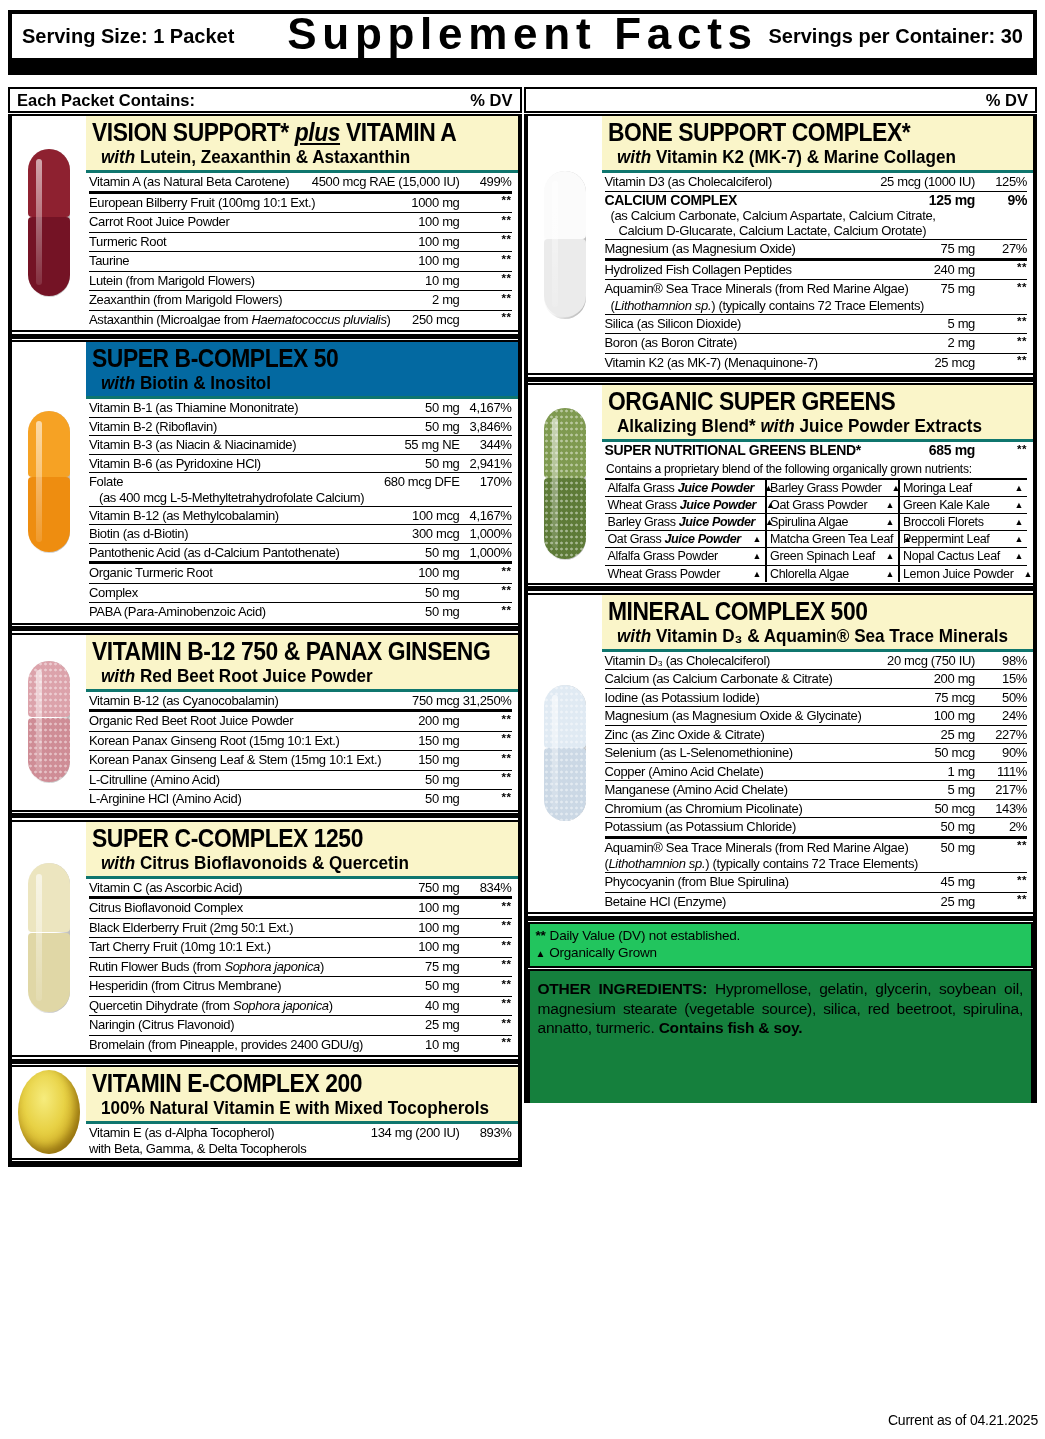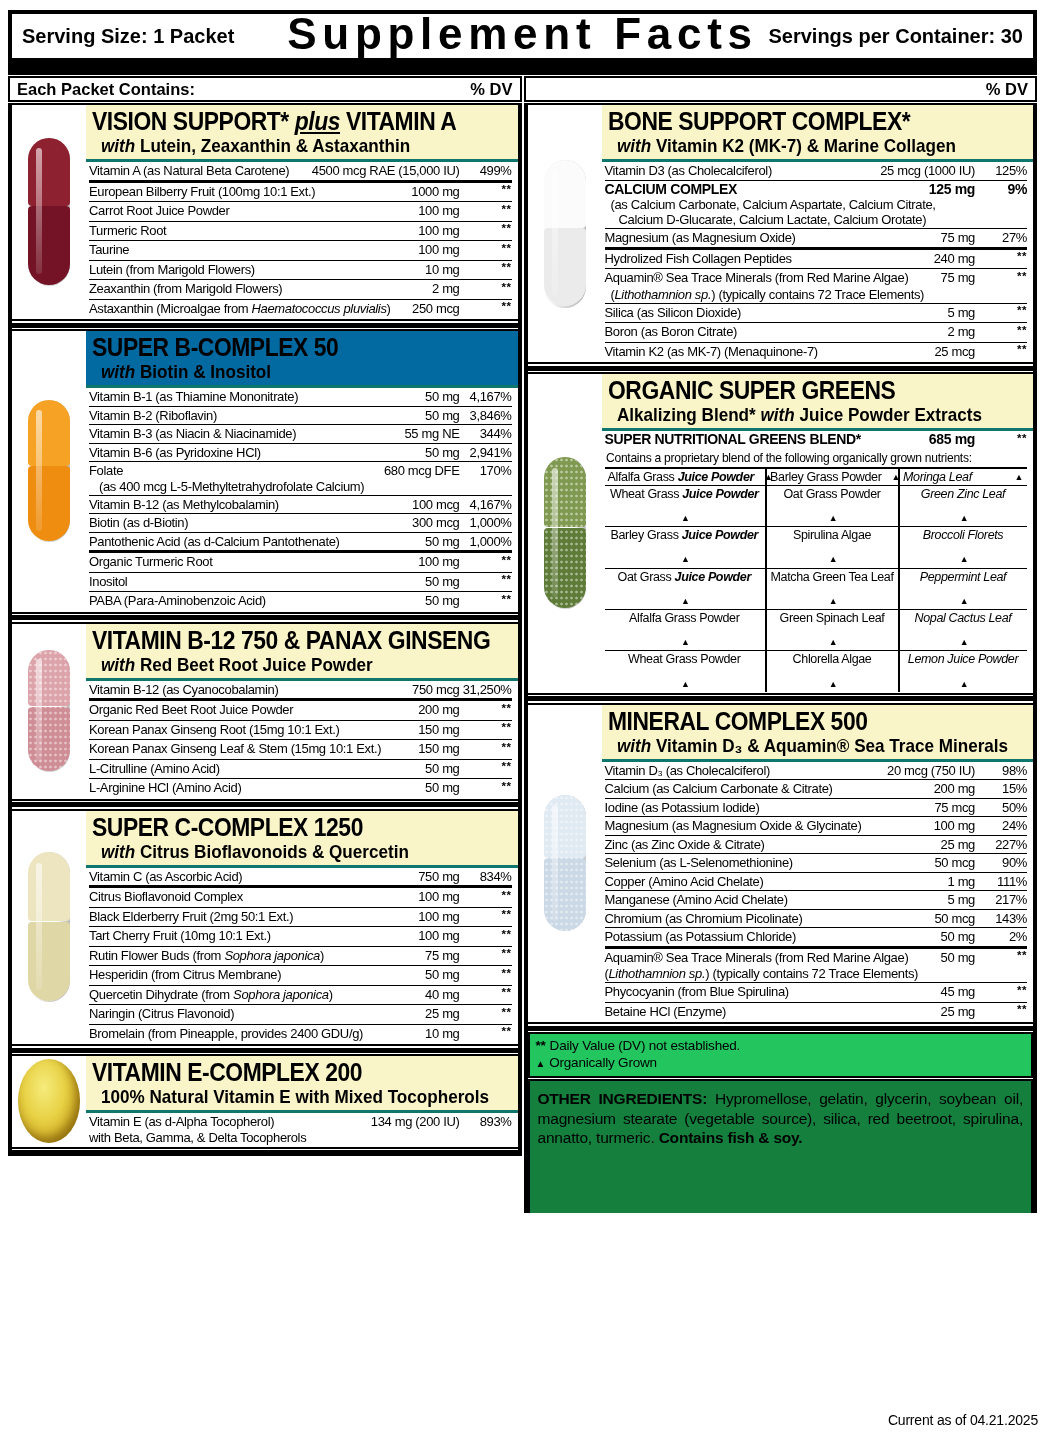--- a/index.html
+++ b/index.html
@@ -7,21 +7,21 @@
     width:1045px;height:1439px;position:relative;background:#fff;
     font-family:"Liberation Sans","DejaVu Sans",sans-serif;color:#000;
     -webkit-font-smoothing:antialiased;
   }
   .label{position:absolute;left:8px;top:10px;width:1029px;}
   
   .header-box{position:relative;border:4px solid #000;height:44px;display:flex;align-items:center;justify-content:space-between;padding:0 10px;background:#fff;}
   .hb-side{font-weight:bold;font-size:20px;white-space:nowrap;}
   .hb-title{position:absolute;left:50%;top:50%;transform:translate(-50%,-54%);font-weight:bold;font-size:44px;letter-spacing:.13em;white-space:nowrap;}
   .black-bar{height:13px;background:#000;}
-  .cols-header{display:flex;gap:2px;margin-top:1px;}
+  .cols-header{display:flex;gap:2px;margin-top:12px;}
   .ch-box{flex:1;border:2.5px solid #000;height:22px;display:flex;align-items:center;justify-content:space-between;padding:0 7px;font-weight:bold;font-size:16.5px;background:#fff;}
   
   .columns{display:flex;gap:2px;align-items:flex-start;margin-top:1px;}
   .col{flex:1;border-left:4px solid #000;border-right:4px solid #000;background:#fff;min-width:0;}
   .divider{height:5px;background:#000;margin:1.5px 0;}
   .end-bar{height:6px;background:#000;margin-top:1.5px;}
   
   .section{display:flex;border-top:2.5px solid #000;border-bottom:2px solid #000;background:#fff;}
   .cap-col{width:74px;flex:0 0 74px;display:flex;align-items:center;justify-content:center;}
   .sec-body{flex:1;min-width:0;}
@@ -45,23 +45,23 @@
   .i{font-style:italic;}
   .iu{font-style:italic;text-decoration:underline;}
   .bi{font-style:italic;font-weight:bold;}
   
   .contains-line{font-size:13px;line-height:16px;letter-spacing:-0.3px;padding:0 0 1px 1px;border-top:none;}
   .greens-grid{display:flex;border-top:2px solid #000;}
   .g-col{display:flex;flex-direction:column;min-width:0;}
   .g-col + .g-col{border-left:2px solid #000;}
   .g-c1{flex:0 0 38%;}
   .g-c2{flex:0 0 31%;}
-  .g-c3{flex:1;font-style:italic;}
+  .g-c3{flex:1;}
   .g-cell{display:flex;justify-content:space-between;align-items:center;font-size:12.5px;line-height:16.2px;letter-spacing:-0.35px;padding:0 4px 0 3px;white-space:nowrap;gap:8px;}
-  .g-cell + .g-cell{border-top:1.5px solid #000;flex-direction:column;}
+  .g-cell + .g-cell{border-top:1.5px solid #000;}
   .g-mark{font-size:9px;flex:0 0 auto;padding-left:2px;}
   
   .footnote-box{border:2.5px solid #000;margin-top:1.5px;padding:3px 6px 4px 6px;background:#22c55e;}
   .fn-line{font-size:13.5px;line-height:17px;letter-spacing:-0.2px;}
   .fn-mark{font-weight:bold;padding-right:4px;}
   .fn-mark.tri{font-size:10px;}
   .other-box{border:2.5px solid #000;border-bottom:none;margin-top:1px;height:124px;padding:8px 8px 0 8px;background:#15803d;}
   .other-text{font-size:15.5px;line-height:19.5px;text-align:justify;letter-spacing:-0.2px;}
   .other-text b{font-weight:bold;}
   
@@ -247,21 +247,21 @@
               </div>
               <div class="row thick">
                 <div class="row-main">
                   <span class="r-name"><span>Organic Turmeric Root</span></span>
                   <span class="r-amt">100 mg</span>
                   <span class="r-dv"><span class="ast">**</span></span>
                 </div>
               </div>
               <div class="row">
                 <div class="row-main">
-                  <span class="r-name"><span>Inositol</span></span>
+                  <span class="r-name"><span>Complex</span></span>
                   <span class="r-amt">50 mg</span>
                   <span class="r-dv"><span class="ast">**</span></span>
                 </div>
               </div>
               <div class="row">
                 <div class="row-main">
                   <span class="r-name"><span>PABA (Para-Aminobenzoic Acid)</span></span>
                   <span class="r-amt">50 mg</span>
                   <span class="r-dv"><span class="ast">**</span></span>
                 </div>
@@ -588,21 +588,21 @@
                     <span><span>Chlorella Algae</span></span>
                     <span class="g-mark">▲</span>
                   </div>
                 </div>
                 <div class="g-col g-c3">
                   <div class="g-cell">
                     <span><span>Moringa Leaf</span></span>
                     <span class="g-mark">▲</span>
                   </div>
                   <div class="g-cell">
-                    <span><span>Green Zinc Leaf</span></span>
+                    <span><span>Green Kale Kale</span></span>
                     <span class="g-mark">▲</span>
                   </div>
                   <div class="g-cell">
                     <span><span>Broccoli Florets</span></span>
                     <span class="g-mark">▲</span>
                   </div>
                   <div class="g-cell">
                     <span><span>Peppermint Leaf</span></span>
                     <span class="g-mark">▲</span>
                   </div>

